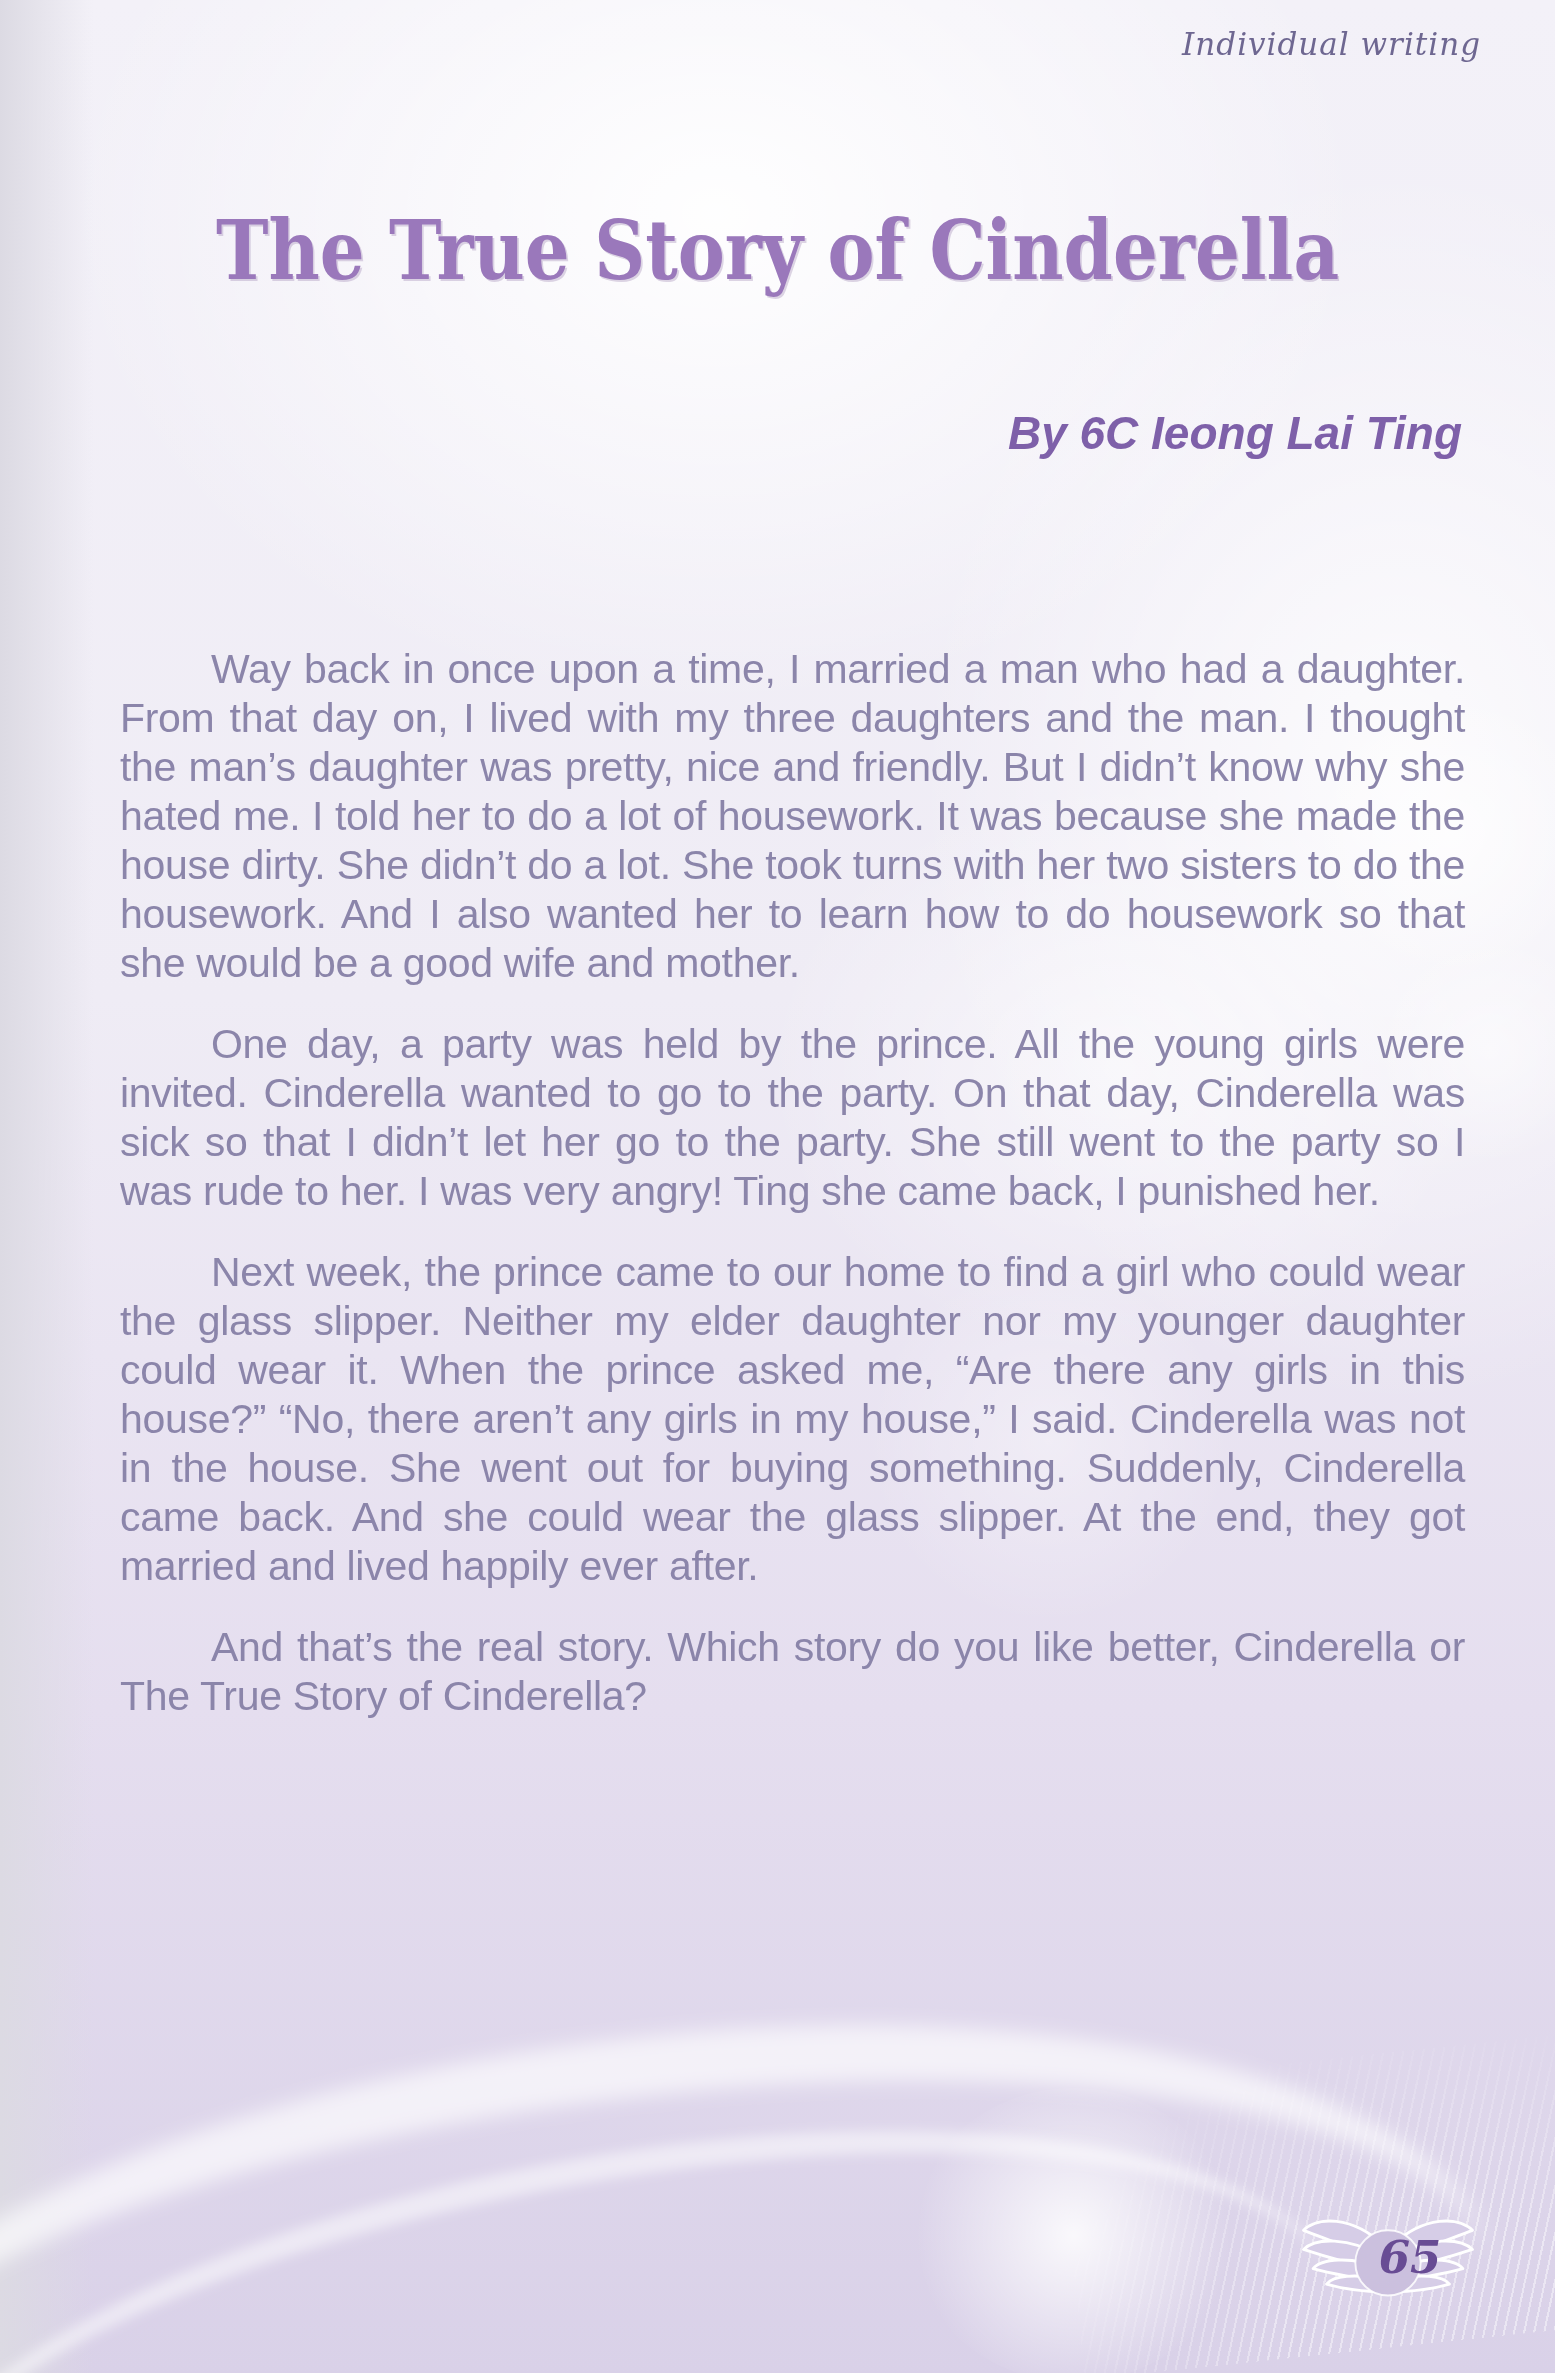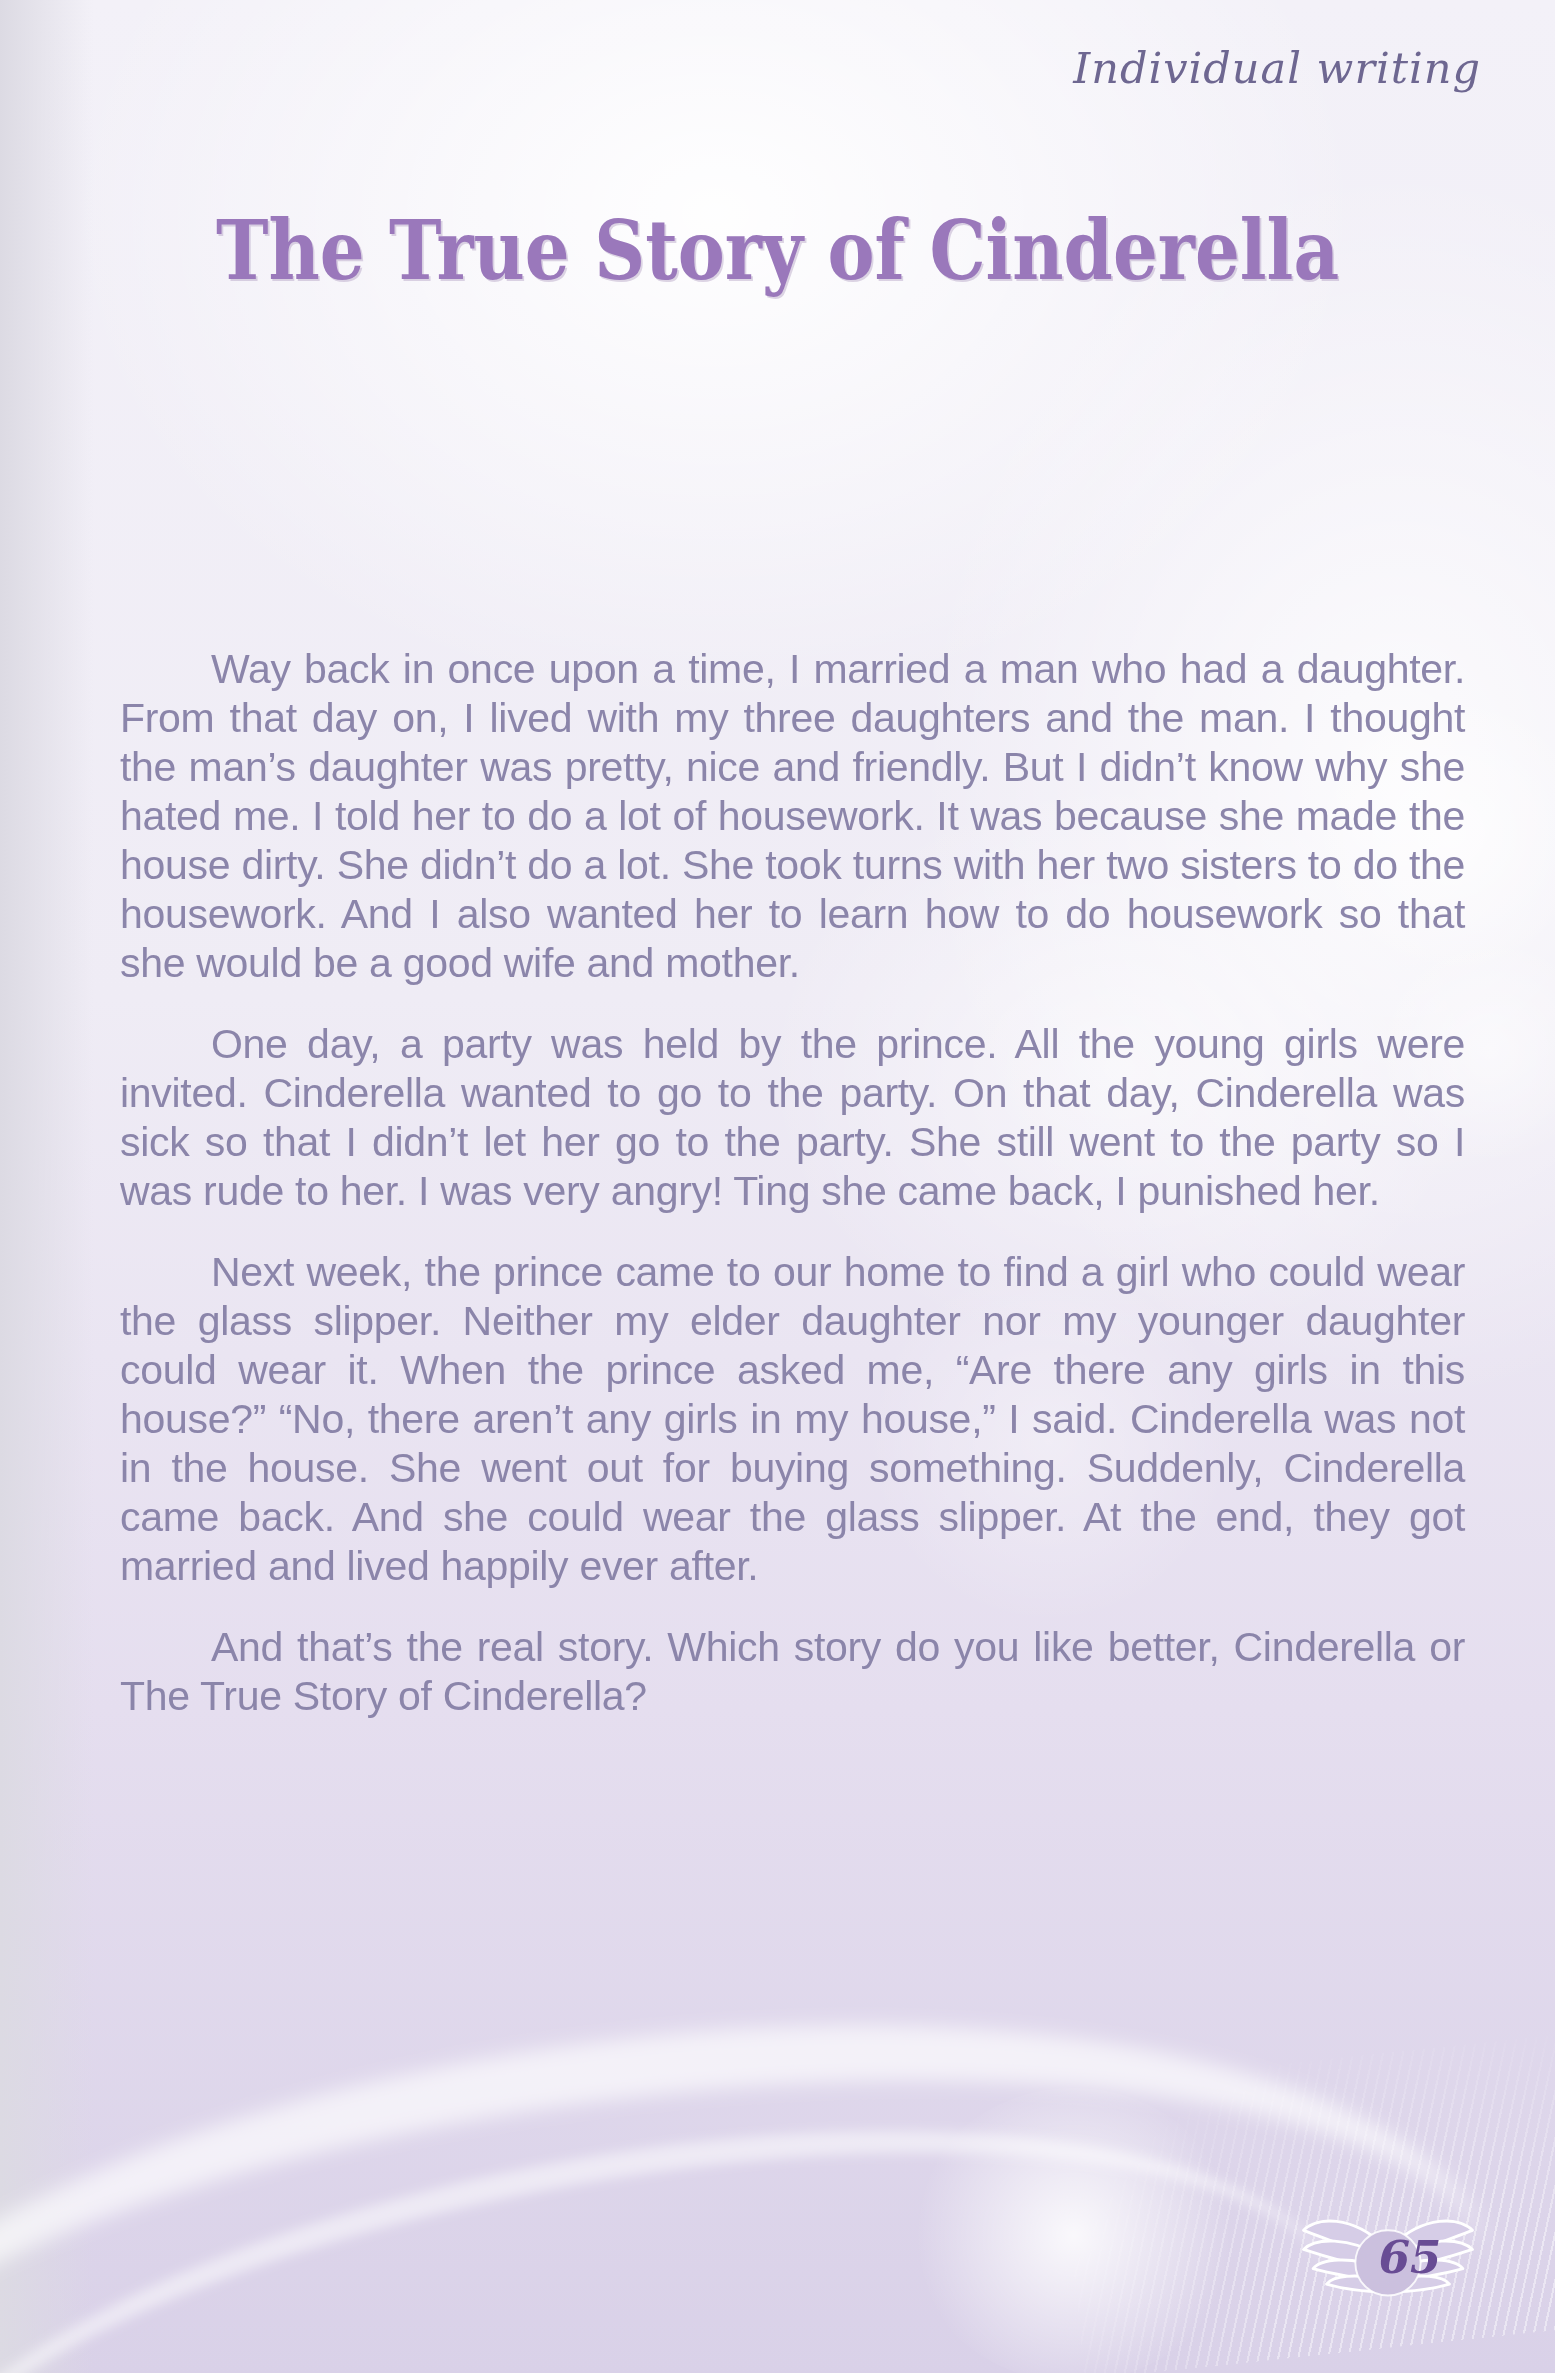--- a/index.html
+++ b/index.html
@@ -33,23 +33,23 @@
     border-top:25.5px solid rgba(255,255,255,.5);
     transform:rotate(-10deg);filter:blur(5.9px);}
   .fanlines{left:1068px;top:2058px;width:549px;height:294px;
     background:repeating-linear-gradient(108deg, rgba(255,255,255,.55) 0 2px, rgba(255,255,255,0) 2px 9.8px);
     transform:rotate(-6deg);
     -webkit-mask-image:radial-gradient(ellipse at 65% 95%, #000 30%, transparent 78%);
     mask-image:radial-gradient(ellipse at 65% 95%, #000 30%, transparent 78%);
     opacity:.8;}
   
   .running-head{
-    position:absolute;top:43px;right:74px;
+    position:absolute;top:26px;right:74px;
     font-family:"DejaVu Serif","Liberation Serif",serif;
-    font-style:italic;font-size:43px;letter-spacing:1px;
+    font-style:italic;font-size:31px;letter-spacing:1px;
     color:var(--running-header,#6e6791);
   }
   .title{
     position:absolute;top:202px;left:0;width:100%;
     text-align:center;margin:0;
     font-family:"DejaVu Serif","Liberation Serif",serif;
     font-weight:bold;font-size:82px;letter-spacing:0px;
     transform:scaleX(.86);transform-origin:50% 50%;
     color:var(--title,#9a78bb);
     text-shadow:2px 2px 0 rgba(122,90,150,.25);
@@ -90,20 +90,21 @@
   <div class="deco bokeh3"></div>
   <div class="deco cloud"></div>
   <div class="deco swirl1"></div>
   <div class="deco swirl2"></div>
   <div class="deco fanlines"></div>
 
   <div class="running-head">Individual writing</div>
 
   <h1 class="title">The True Story of Cinderella</h1>
 
+  <div class="byline">By 6C Ieong Lai Ting</div>
 
   <div class="article">
     <p>Way back in once upon a time, I married a man who had a daughter. From that day on, I lived with my three daughters and the man. I thought the man’s daughter was pretty, nice and friendly. But I didn’t know why she hated me. I told her to do a lot of housework. It was because she made the house dirty. She didn’t do a lot. She took turns with her two sisters to do the housework. And I also wanted her to learn how to do housework so that she would be a good wife and mother.</p>
     <p>One day, a party was held by the prince. All the young girls were invited. Cinderella wanted to go to the party. On that day, Cinderella was sick so that I didn’t let her go to the party. She still went to the party so I was rude to her. I was very angry! Ting she came back, I punished her.</p>
     <p>Next week, the prince came to our home to find a girl who could wear the glass slipper. Neither my elder daughter nor my younger daughter could wear it. When the prince asked me, “Are there any girls in this house?” “No, there aren’t any girls in my house,” I said. Cinderella was not in the house. She went out for buying something. Suddenly, Cinderella came back. And she could wear the glass slipper. At the end, they got married and lived happily ever after.</p>
     <p>And that’s the real story. Which story do you like better, Cinderella or The True Story of Cinderella?</p>
   </div>
 
   <div class="emblem">
     <svg viewBox="0 0 200 100" aria-hidden="true">

